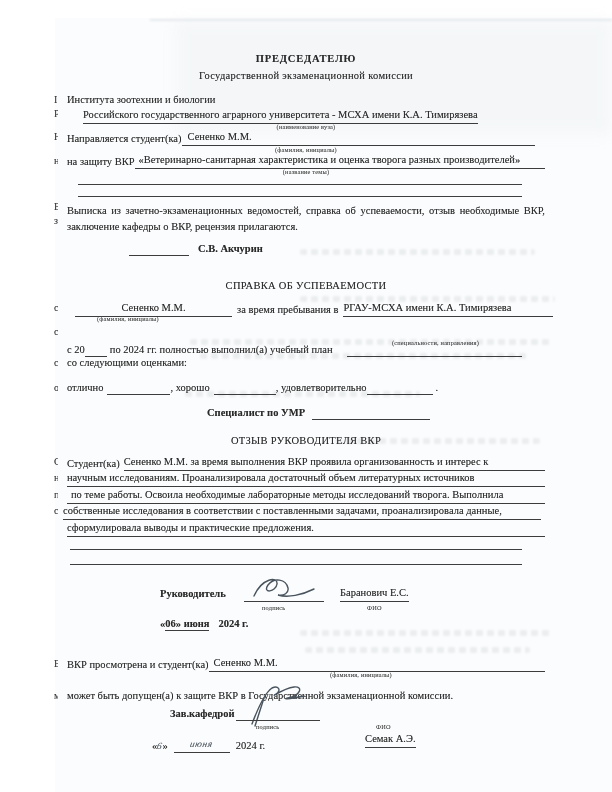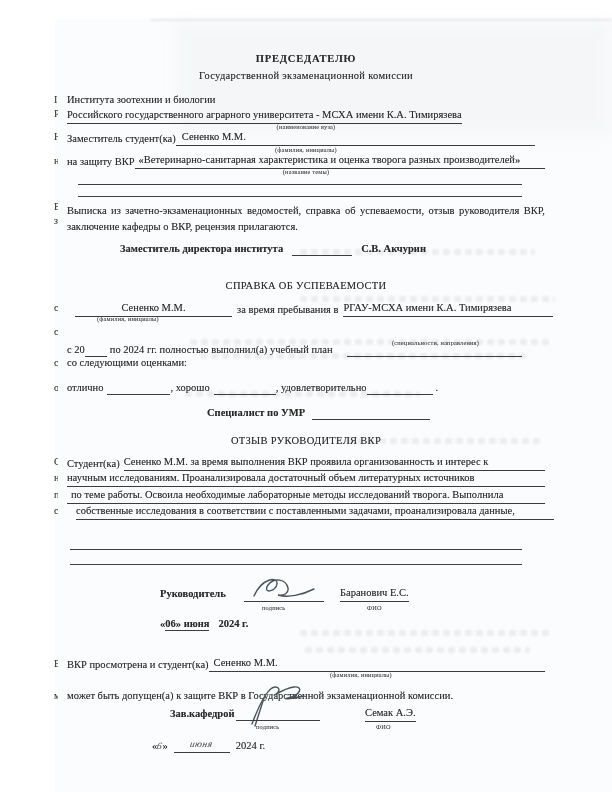--- a/index.html
+++ b/index.html
@@ -65,42 +65,41 @@
       <span class="edge" style="top: 489px;">п</span>
       <span class="edge" style="top: 505px;">с</span>
       <span class="edge" style="top: 658px;">В</span>
       <span class="edge" style="top: 690px;">м</span>
     </div>
 
   <div class="t b ctr sp1" style="top:53px">ПРЕДСЕДАТЕЛЮ</div>
   <div class="t ctr sp2" style="top:70px">Государственной экзаменационной комиссии</div>
 
   <div class="t" style="left:67px;top:94px">Института зоотехнии и биологии</div>
-  <div class="t u" style="left:67px;top:109px">Российского государственного аграрного университета - МСХА имени К.А. Тимирязева</div>
+  <div class="t u" style="left:83px;top:109px">Российского государственного аграрного университета - МСХА имени К.А. Тимирязева</div>
   <div class="cap ctr" style="top:123px">(наименование вуза)</div>
 
   <div class="t row" style="left:67px;top:131px;width:468px">
-    <span>Заместитель студент(ка)</span>
+    <span>Направляется студент(ка)</span>
     <span class="u fill" style="padding-left:6px">Сененко М.М.</span>
   </div>
   <div class="cap" style="left:275px;top:146px">(фамилия, инициалы)</div>
 
   <div class="t row" style="left:67px;top:154px;width:478px">
     <span>на защиту ВКР</span>
     <span class="u fill" style="padding-left:4px">«Ветеринарно-санитарная характеристика и оценка творога разных производителей»</span>
   </div>
   <div class="cap ctr" style="top:168px">(название темы)</div>
 
   <div class="hr" style="left:78px;top:184px;width:444px"></div>
   <div class="hr" style="left:78px;top:196px;width:444px"></div>
 
-  <div class="wrap" style="left:67px;top:203px;width:478px">Выписка из зачетно-экзаменационных ведомостей, справка об успеваемости, отзыв руководителя ВКР, заключение кафедры о ВКР, рецензия прилагаются.</div>
+  <div class="wrap" style="left:67px;top:203px;width:478px">Выписка из зачетно-экзаменационных ведомостей, справка об успеваемости, отзыв необходимые ВКР, заключение кафедры о ВКР, рецензия прилагаются.</div>
 
   <div class="t b row" style="left:120px;top:243px">
-    <span>Заместитель директора института</span>
     <span class="blank" style="width:60px;margin:0 9px"></span>
     <span>С.В. Акчурин</span>
   </div>
 
   <div class="t ctr sp2" style="top:280px">СПРАВКА ОБ УСПЕВАЕМОСТИ</div>
 
   <div class="t row" style="left:75px;top:302px;width:478px">
     <span class="u" style="width:157px;text-align:center">Сененко М.М.</span>
     <span style="padding:0 5px">за время пребывания в</span>
     <span class="u fill">РГАУ-МСХА имени К.А. Тимирязева</span>
@@ -137,22 +136,25 @@
   <div class="t row" style="left:67px;top:456px;width:478px">
     <span style="padding-right:4px">Студент(ка)</span>
     <span class="u fill">Сененко М.М. за время выполнения ВКР проявила организованность и интерес к</span>
   </div>
   <div class="t row" style="left:67px;top:489px;width:478px">
     <span class="u fill" style="padding-left:4px">по теме работы. Освоила необходимые лабораторные методы исследований творога. Выполнила</span>
   </div>
   <div class="t row" style="left:67px;top:472px;width:478px">
     <span class="u fill">научным исследованиям. Проанализировала достаточный объем литературных источников</span>
   </div>
-  <div class="t row" style="left:76px;top:505px;width:478px">
+  <div class="t row" style="left:63px;top:505px;width:478px">
     <span class="u fill">собственные исследования в соответствии с поставленными задачами, проанализировала данные,</span>
+  </div>
+  <div class="t row" style="left:67px;top:522px;width:478px">
+    <span class="u fill">сформулировала выводы и практические предложения.</span>
   </div>
 
   <div class="hr" style="left:70px;top:549px;width:452px"></div>
   <div class="hr" style="left:70px;top:564px;width:452px"></div>
 
   <div class="t b" style="left:160px;top:588px">Руководитель</div>
   <svg class="sig" style="left:248px;top:574px" width="74" height="28" viewBox="0 0 74 28">
     <path d="M6,22 C14,4 30,2 29,10 C28,18 14,20 20,11 C26,3 38,5 40,14 C41,19 36,22 30,21 C40,24 54,21 66,15"></path>
   </svg>
   <div class="hr" style="left:244px;top:601px;width:80px"></div>
@@ -172,21 +174,21 @@
   <div class="cap" style="left:330px;top:671px">(фамилия, инициалы)</div>
 
   <div class="t" style="left:67px;top:690px">может быть допущен(а) к защите ВКР в Государственной экзаменационной комиссии.</div>
 
   <div class="t b" style="left:170px;top:708px">Зав.кафедрой</div>
   <svg class="sig" style="left:238px;top:684px" width="92" height="44" viewBox="0 0 92 44">
     <path d="M14,40 C20,24 28,8 34,4 C40,1 44,6 38,10 C31,15 46,4 56,3 C66,2 62,12 50,14 C42,16 58,14 66,12"></path>
     <path d="M26,14 L17,42"></path>
   </svg>
   <div class="hr" style="left:236px;top:720px;width:84px"></div>
-  <div class="t u" style="left:365px;top:707px">Семак А.Э.</div>
+  <div class="t u" style="left:365px;top:733px">Семак А.Э.</div>
   <div class="cap" style="left:256px;top:723px">подпись</div>
   <div class="cap" style="left:376px;top:723px">ФИО</div>
 
   <div class="t row" style="left:152px;top:738px">
     <span>«</span>
     <span class="hand">6</span>
     <span>»</span>
     <span class="u" style="width:56px;text-align:center;margin-left:6px"><span class="hand">июня</span></span>
     <span style="margin-left:6px">2024 г.</span>
   </div>

